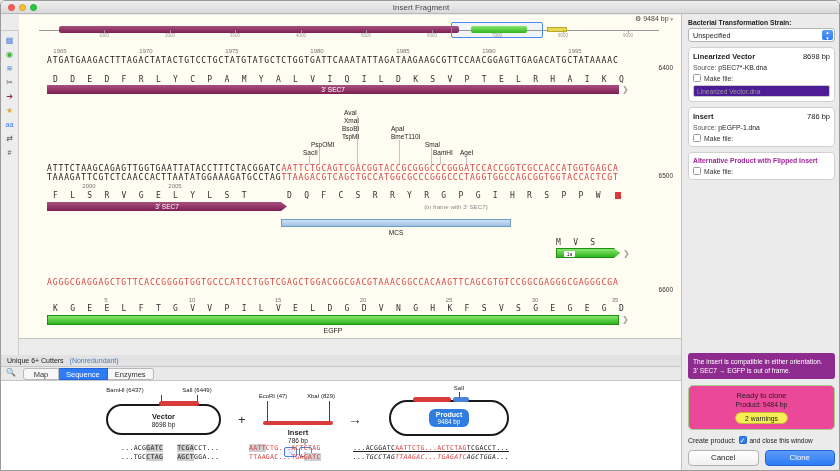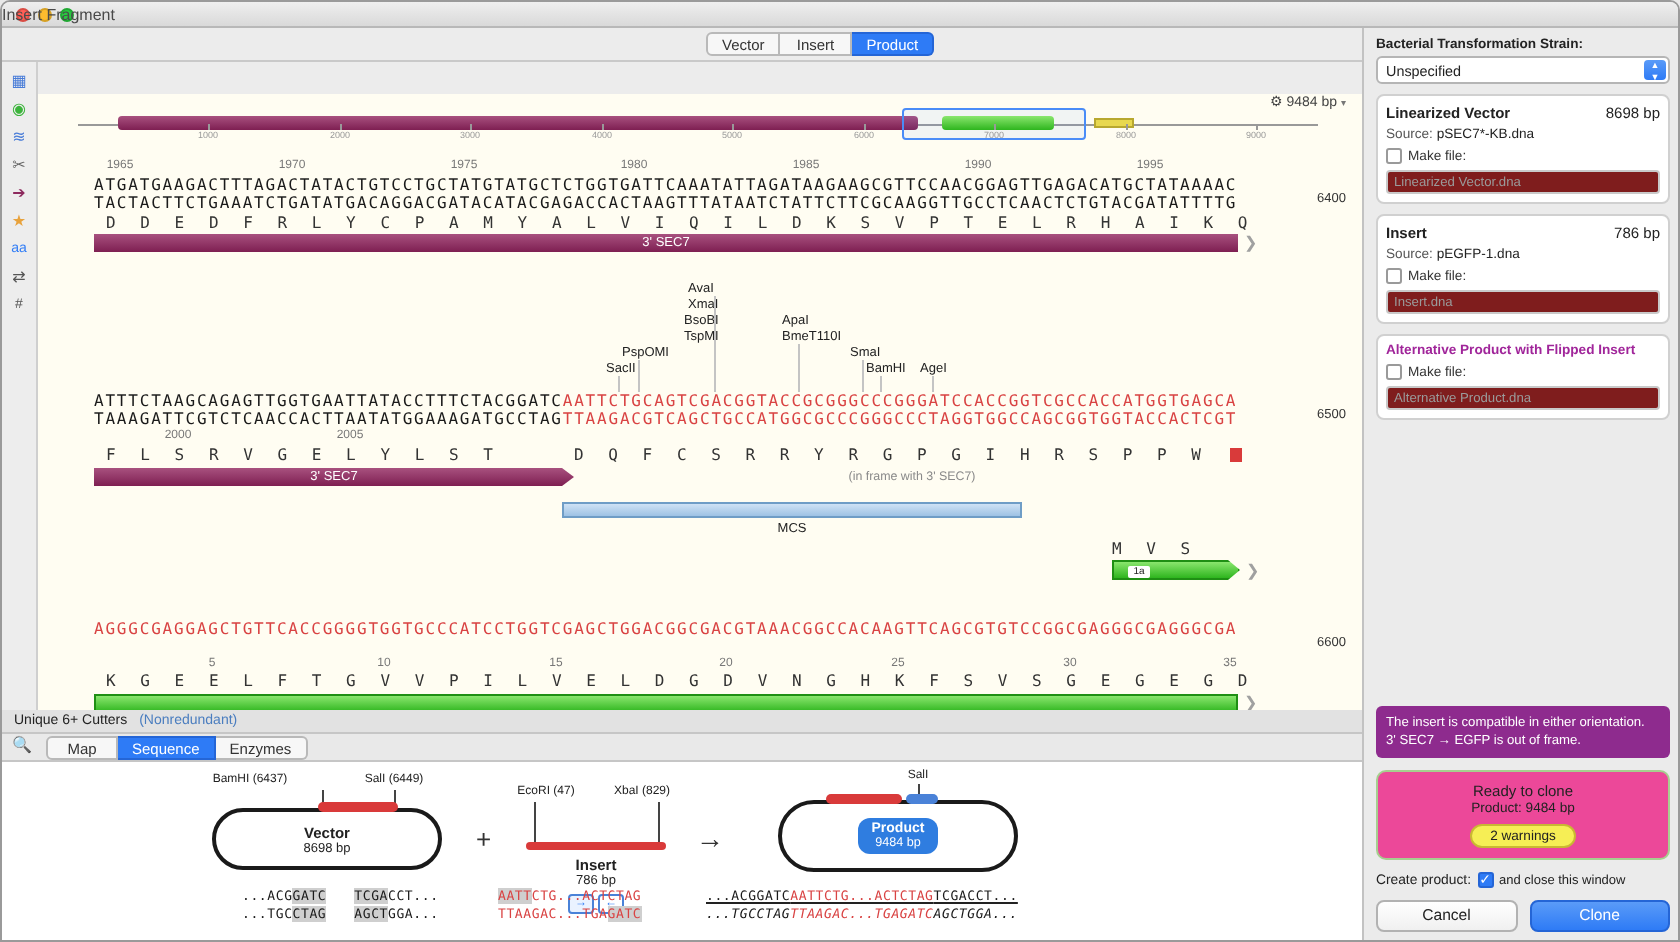--- a/index.html
+++ b/index.html
@@ -2,33 +2,33 @@
 <html><head>
 <meta charset="utf-8">
 <style>
   html,body{margin:0;padding:0;background:#e9e9e9;}
   *{box-sizing:border-box;}
   .win{position:relative;width:840px;height:471px;background:#ececec;font-family:"Liberation Sans",sans-serif;color:#222;overflow:hidden;border:1px solid #9a9a9a;border-radius:5px 5px 0 0;}
   .abs{position:absolute;}
   
   .titlebar{position:absolute;left:0;top:0;width:840px;height:13px;background:linear-gradient(#efefef,#d9d9d9);border-bottom:1px solid #b8b8b8;}
   .light{position:absolute;top:3px;width:7px;height:7px;border-radius:50%;}
-  .title{position:absolute;left:0;right:0;top:2px;text-align:left;font-size:8px;color:#4a4a4a;}
+  .title{position:absolute;left:0;right:0;top:2px;text-align:center;font-size:8px;color:#4a4a4a;}
   
   .tabbar{position:absolute;left:0;top:13px;width:680px;height:17px;background:#ececec;border-bottom:1px solid #c9c9c9;}
   .seg{position:absolute;top:2px;height:12px;display:flex;}
   .seg .tab{min-width:36px;padding:0 7px;height:12px;line-height:12px;font-size:7.5px;text-align:center;background:#f7f7f7;border:1px solid #b9b9b9;border-left:none;color:#333;cursor:default;}
   .seg .tab:first-child{border-left:1px solid #b9b9b9;border-radius:3px 0 0 3px;}
   .seg .tab:last-child{border-radius:0 3px 3px 0;}
   .seg .tab.active{background:#2e7bf6;border-color:#2465d6;color:#fff;}
   
   .ltool{position:absolute;left:0;top:30px;width:18px;height:324px;background:#ededed;border-right:1px solid #cfcfcf;display:flex;flex-direction:column;align-items:center;padding-top:4px;gap:3px;}
   .ltool .ic{width:13px;height:11px;font-size:8px;line-height:11px;text-align:center;}
   
-  .seq-area{position:absolute;left:18px;top:46px;width:662px;height:324px;background:#fffdf2;border-bottom:1px solid #c6c6c6;overflow:hidden;}
+  .seq-area{position:absolute;left:18px;top:14px;width:662px;height:324px;background:#fffdf2;border-bottom:1px solid #c6c6c6;overflow:hidden;}
   .mono{font-family:"DejaVu Sans Mono",monospace;font-size:8px;letter-spacing:0.9px;white-space:pre;line-height:8px;}
   .mono-s{font-family:"DejaVu Sans Mono",monospace;font-size:6.5px;letter-spacing:0.3px;white-space:pre;line-height:8px;}
   .c-red{color:#d94343;}
   .c-black{color:#1a1a1a;}
   .rlbl{font-size:6px;color:#777;transform:translateX(-50%);position:absolute;}
   .poslbl{position:absolute;right:8px;font-size:6.5px;color:#333;}
   .ezl{position:absolute;font-size:6.5px;color:#222;line-height:7px;}
   .eztick{position:absolute;width:1px;background:#c4c4c4;}
   .feat-purple{position:absolute;background:linear-gradient(#a8517f,#7e1f52);color:#fff;font-size:6.5px;text-align:center;}
   .feat-green{position:absolute;background:linear-gradient(#8ae66e,#2eb51e);border:1px solid #1f8f14;}
@@ -46,21 +46,21 @@
   .tickv{position:absolute;width:1px;background:#444;}
   .hl{background:#cfcfcf;}
   
   .rpanel{position:absolute;left:680px;top:13px;width:160px;height:458px;background:#ebebeb;border-left:1px solid #c2c2c2;padding:5px 6px 6px 6px;display:flex;flex-direction:column;font-size:7px;}
   .groupbox{background:#fff;border:1px solid #d0d0d0;border-radius:4px;padding:4px;margin-top:5px;}
   .gb-head{display:flex;justify-content:space-between;font-size:7.5px;font-weight:bold;}
   .srcrow{margin-top:3px;color:#555;font-size:6.8px;}
   .mkrow{display:flex;align-items:center;gap:3px;margin-top:3px;font-size:6.8px;color:#333;}
   .cb{width:8px;height:8px;border:1px solid #9a9a9a;border-radius:1.5px;background:#fff;display:inline-block;flex:none;}
   .cb.checked{background:#2e7bf6;border-color:#2465d6;color:#fff;font-size:7px;line-height:8px;text-align:center;}
-  .fileinput{width:100%;height:12px;border:1px solid #c9c9c9;border-radius:2px;background:#7f1d1d;color:#9a9a9a;font-size:6.6px;font-family:"Liberation Sans",sans-serif;padding:0 3px;margin-top:3px;}
+  .fileinput{width:100%;height:12px;border:1px solid #c9c9c9;border-radius:2px;background:#4c1d95;color:#9a9a9a;font-size:6.6px;font-family:"Liberation Sans",sans-serif;padding:0 3px;margin-top:3px;}
   .notice{background:#8e2b8e;border-radius:3px;color:#fff;padding:4px 5px;font-size:6.6px;line-height:9px;margin-top:6px;}
   .ready{background:#ec4899;border:1px solid #a6cf8f;border-radius:5px;text-align:center;padding:5px 4px;margin-top:6px;}
   .warnpill{display:inline-block;background:#f6ee55;border:1px solid #c9b832;border-radius:8px;padding:1.5px 9px;font-size:6.8px;margin-top:4px;cursor:default;}
   .btn{height:16px;border-radius:4px;font-size:7.8px;line-height:14px;text-align:center;flex:1;cursor:default;}
   .btn.plain{background:linear-gradient(#fff,#f0f0f0);border:1px solid #b2b2b2;color:#222;}
   .btn.primary{background:linear-gradient(#5a9bf8,#2e7bf6);border:1px solid #2465d6;color:#fff;}
   .select{height:14px;background:#fff;border:1px solid #b5b5b5;border-radius:3px;display:flex;align-items:center;font-size:7.2px;padding-left:4px;position:relative;margin-top:2px;}
   .select .stepper{position:absolute;right:1px;top:1px;bottom:1px;width:11px;background:linear-gradient(#5a9bf8,#2e7bf6);border-radius:2px;color:#fff;font-size:4.5px;line-height:5.5px;text-align:center;}
 </style>
 </head>
@@ -128,21 +128,20 @@
     </div>
 
     <span class="rlbl" style="left:41px;top:33px;">1965</span>
     <span class="rlbl" style="left:127px;top:33px;">1970</span>
     <span class="rlbl" style="left:213px;top:33px;">1975</span>
     <span class="rlbl" style="left:298px;top:33px;">1980</span>
     <span class="rlbl" style="left:384px;top:33px;">1985</span>
     <span class="rlbl" style="left:470px;top:33px;">1990</span>
     <span class="rlbl" style="left:556px;top:33px;">1995</span>
     <div class="abs mono c-black" style="left:28px;top:42px;">ATGATGAAGACTTTAGACTATACTGTCCTGCTATGTATGCTCTGGTGATTCAAATATTAGATAAGAAGCGTTCCAACGGAGTTGAGACATGCTATAAAAC</div>
-    <div class="abs mono c-black" style="left:28px;top:51px;">TACTACTTCTGAAATCTGATATGACAGGACGATACATACGAGACCACTAAGTTTATAATCTATTCTTCGCAAGGTTGCCTCAACTCTGTACGATATTTTG</div>
     <span class="poslbl" style="top:49px;">6400</span>
     <div class="abs mono" style="left:34px;top:61px;color:#333;">D  D  E  D  F  R  L  Y  C  P  A  M  Y  A  L  V  I  Q  I  L  D  K  S  V  P  T  E  L  R  H  A  I  K  Q</div>
     <div class="feat-purple" style="left:28px;top:70px;width:572px;height:9px;line-height:9px;"><span>3' SEC7</span></div>
     <span class="chev" style="left:603px;top:70px;">❯</span>
 
     <span class="ezl" style="left:325px;top:94px;">AvaI</span>
     <span class="ezl" style="left:325px;top:102px;">XmaI</span>
     <span class="ezl" style="left:323px;top:110px;">BsoBI</span>
     <span class="ezl" style="left:372px;top:110px;">ApaI</span>
     <span class="ezl" style="left:323px;top:118px;">TspMI</span>
@@ -275,30 +274,28 @@
     <div class="groupbox">
       <div class="gb-head">
         <span>Insert</span>
         <span style="font-weight:normal;">786 bp</span>
       </div>
       <div class="srcrow"><span>Source:</span> <span style="color:#222;">pEGFP-1.dna</span></div>
       <div class="mkrow">
           <span class="cb"></span>
           <span>Make file:</span>
         </div>
-      <input class="fileinput" value="Insert.dna" style="">
     </div>
 
     <div class="groupbox">
       <div style="font-size:6.8px;font-weight:bold;color:#a0259a;">Alternative Product with Flipped Insert</div>
       <div class="mkrow">
           <span class="cb"></span>
           <span>Make file:</span>
         </div>
-      <input class="fileinput" value="Alternative Product.dna" style="">
     </div>
 
     <div style="flex:1;"></div>
 
     <div class="notice">
       <div>The insert is compatible in either orientation.</div>
       <div>3' SEC7 → EGFP is out of frame.</div>
     </div>
 
     <div class="ready">

